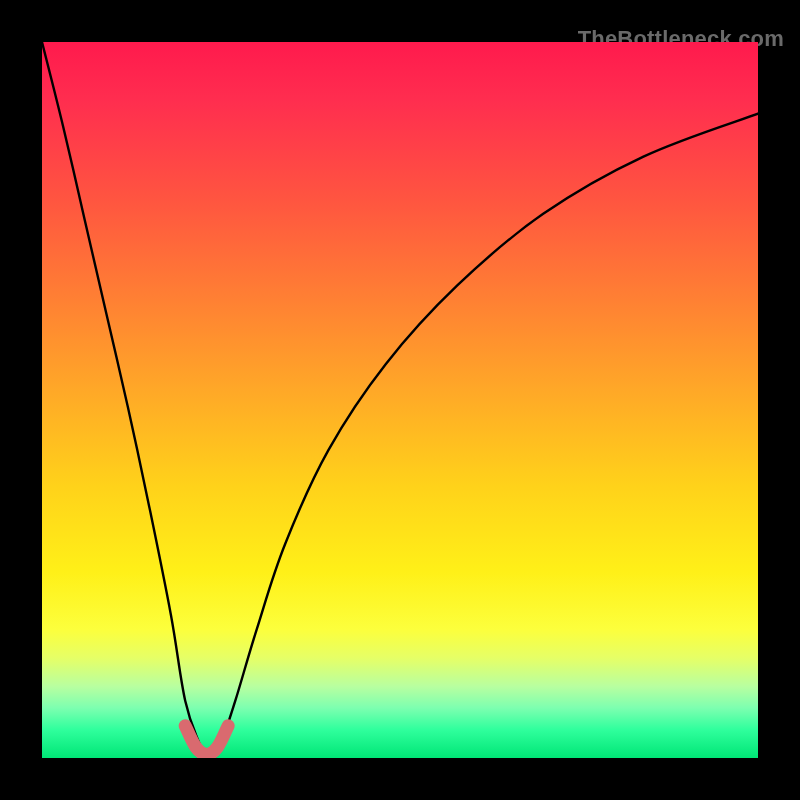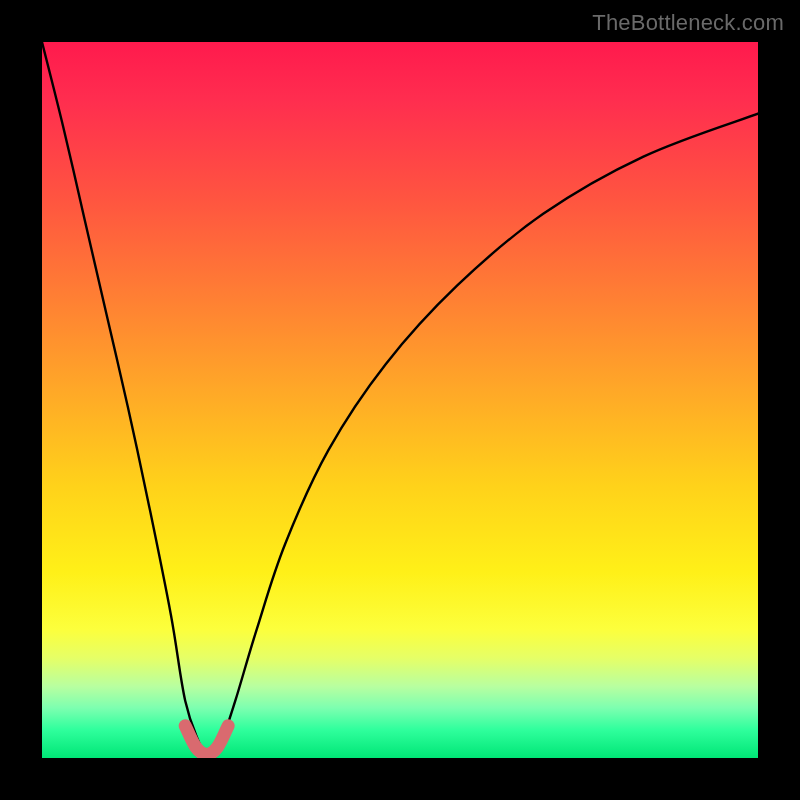--- a/index.html
+++ b/index.html
@@ -45,26 +45,26 @@
       #fcff3c 82%,
       #e6ff66 86%,
       #b8ffa0 90%,
       #7dffb0 93%,
       #30ff9d 96%,
       #00e676 100%
     );
   }
   .watermark {
     position: absolute;
-    top: 10px;
+    top: 26px;
     right: 16px;
     color: #6a6a6a;
     font-size: 22px;
     letter-spacing: 0.2px;
-    font-weight: 400;
+    font-weight: 700;
   }
   svg.curve {
     position: absolute;
     left: 0;
     top: 0;
     width: 716px;
     height: 716px;
   }
 </style>
 </head>

